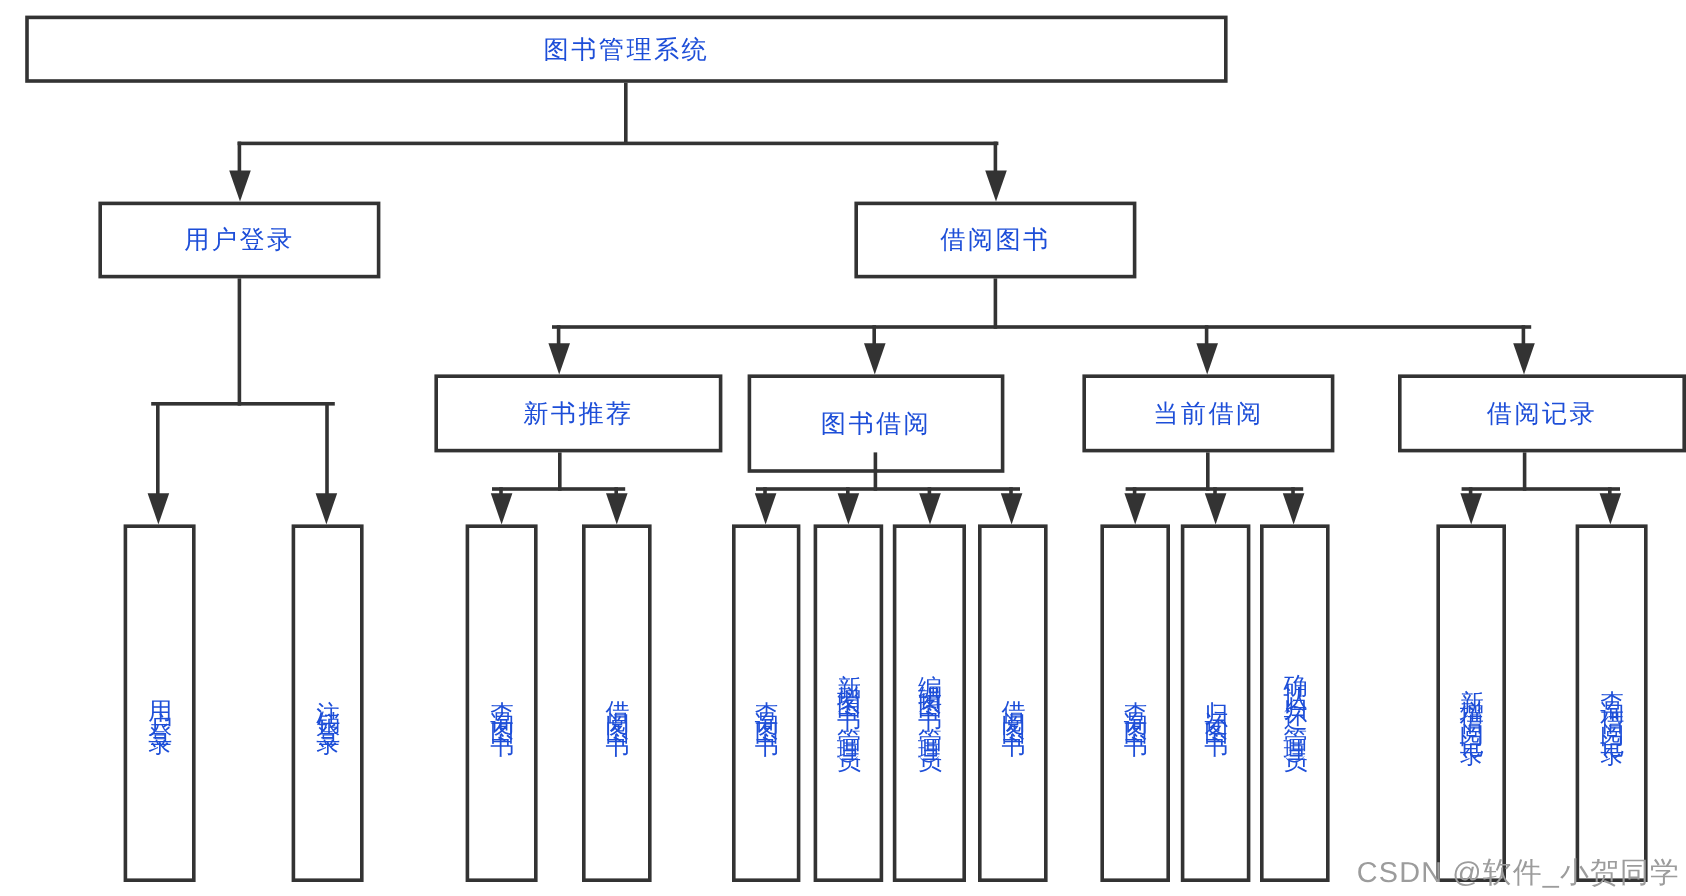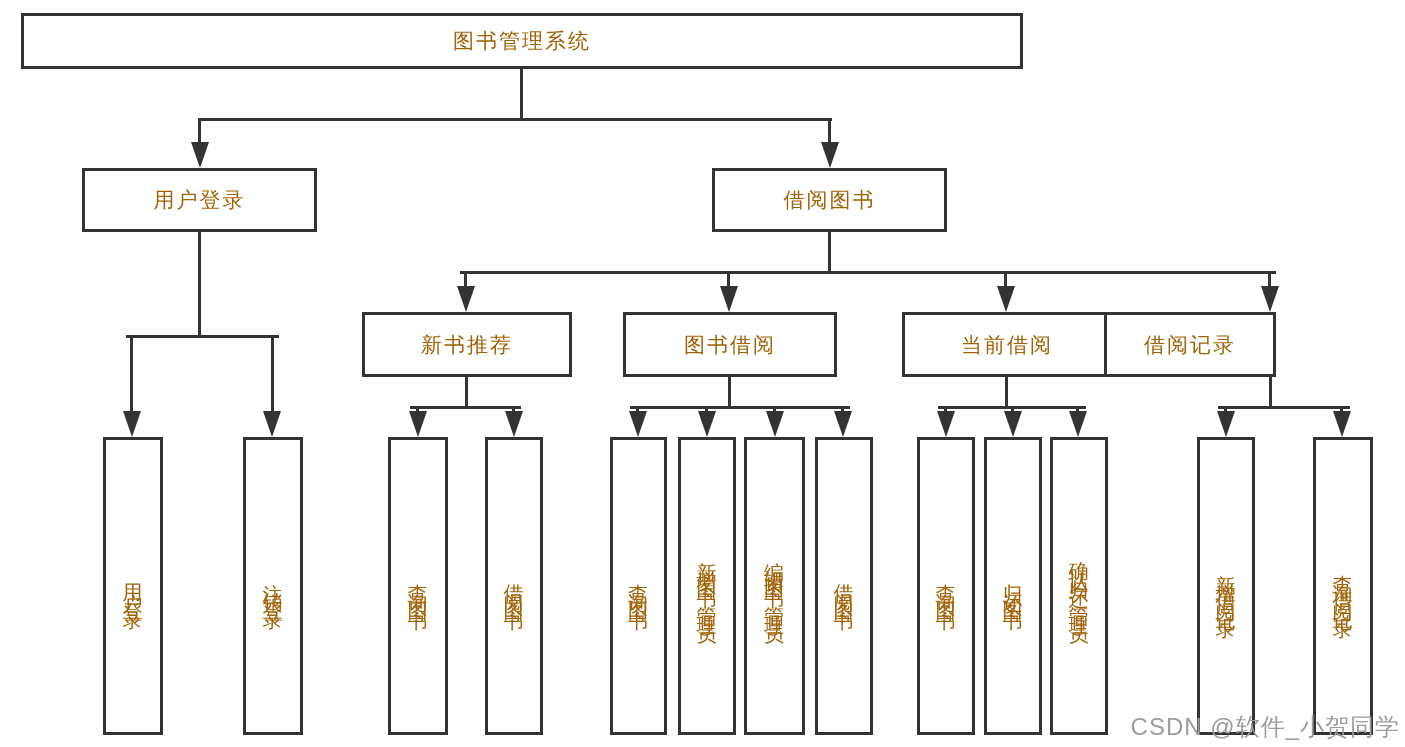--- a/index.html
+++ b/index.html
@@ -4,21 +4,21 @@
 <style>
   html,body{margin:0;padding:0;background:#ffffff;}
   #stage{
     position:relative;width:1405px;height:747px;background:#ffffff;overflow:hidden;
     font-family:"Liberation Sans","DejaVu Sans",sans-serif;color:#2d2d2d;
   }
   .box{
     position:absolute;background:#ffffff;border:3px solid #333333;box-sizing:border-box;
     display:flex;align-items:center;justify-content:center;
   }
-  .box .lbl{font-size:21px;letter-spacing:2px;white-space:nowrap;color:#a16207;}
+  .box .lbl{font-size:21px;letter-spacing:2px;white-space:nowrap;color:#1d4ed8;}
   .box.v .lbl{
     writing-mode:vertical-rl;text-orientation:mixed;
     font-size:20px;letter-spacing:9px;line-height:1;
   }
   .vl{position:absolute;width:3px;background:#333333;}
   .hl{position:absolute;height:3px;background:#333333;}
   .ah{position:absolute;width:0;height:0;
       border-left:9px solid transparent;border-right:9px solid transparent;
       border-top:26px solid #333333;}
   .watermark{
@@ -36,33 +36,33 @@
   </div>
 
   <div class="box" style="left:82px;top:168px;width:235px;height:64px;">
     <span class="lbl">用户登录</span>
   </div>
 
   <div class="box" style="left:712px;top:168px;width:235px;height:64px;">
     <span class="lbl">借阅图书</span>
   </div>
 
-  <div class="box" style="left:362px;top:312px;width:210px;height:65px;">
+  <div class="box" style="left:362px;top:312px;width:240px;height:65px;">
     <span class="lbl">新书推荐</span>
   </div>
 
-  <div class="box" style="left:623px;top:312px;width:214px;height:65px;">
+  <div class="box" style="left:623px;top:312px;width:214px;height:82px;">
     <span class="lbl">图书借阅</span>
   </div>
 
   <div class="box" style="left:902px;top:312px;width:210px;height:65px;">
     <span class="lbl">当前借阅</span>
   </div>
 
-  <div class="box" style="left:1104px;top:312px;width:172px;height:65px;">
+  <div class="box" style="left:1165px;top:312px;width:240px;height:65px;">
     <span class="lbl">借阅记录</span>
   </div>
 
   <div class="box v" style="left:103px;top:437px;width:60px;height:298px;">
     <span class="lbl">用户登录</span>
   </div>
 
   <div class="box v" style="left:243px;top:437px;width:60px;height:298px;">
     <span class="lbl">注销登录</span>
   </div>

